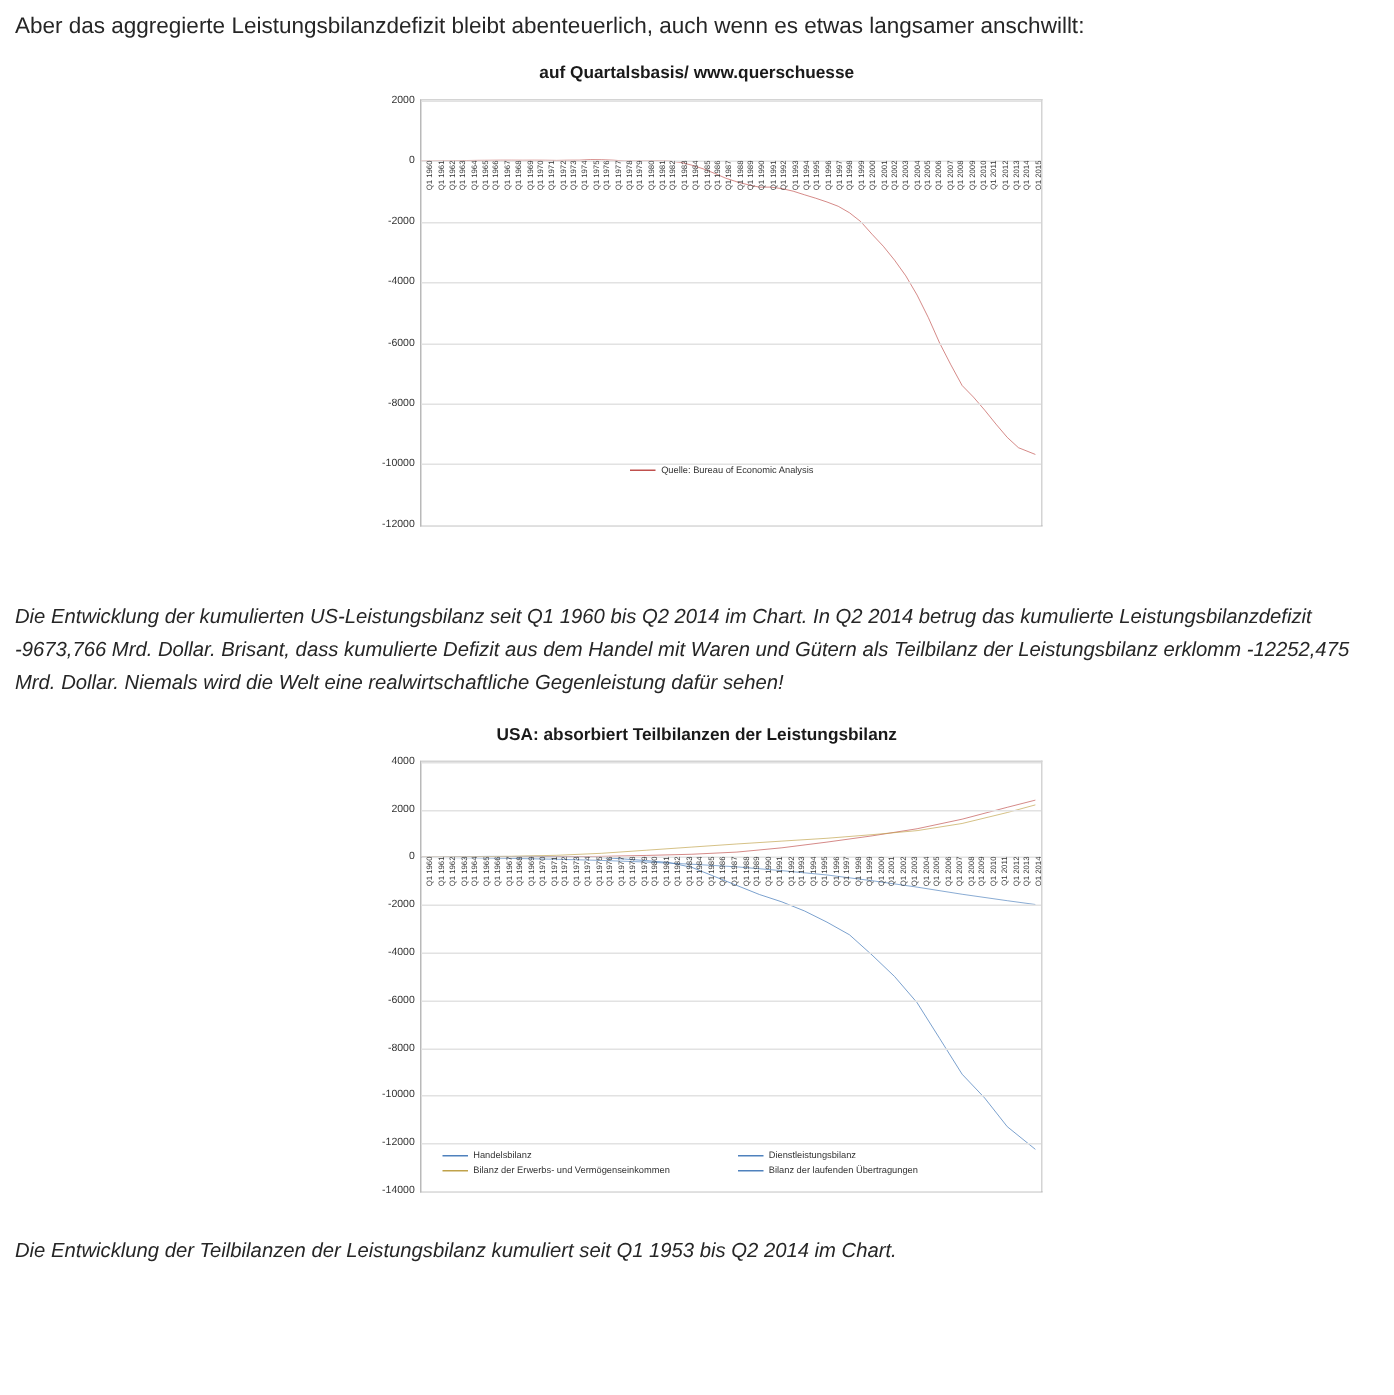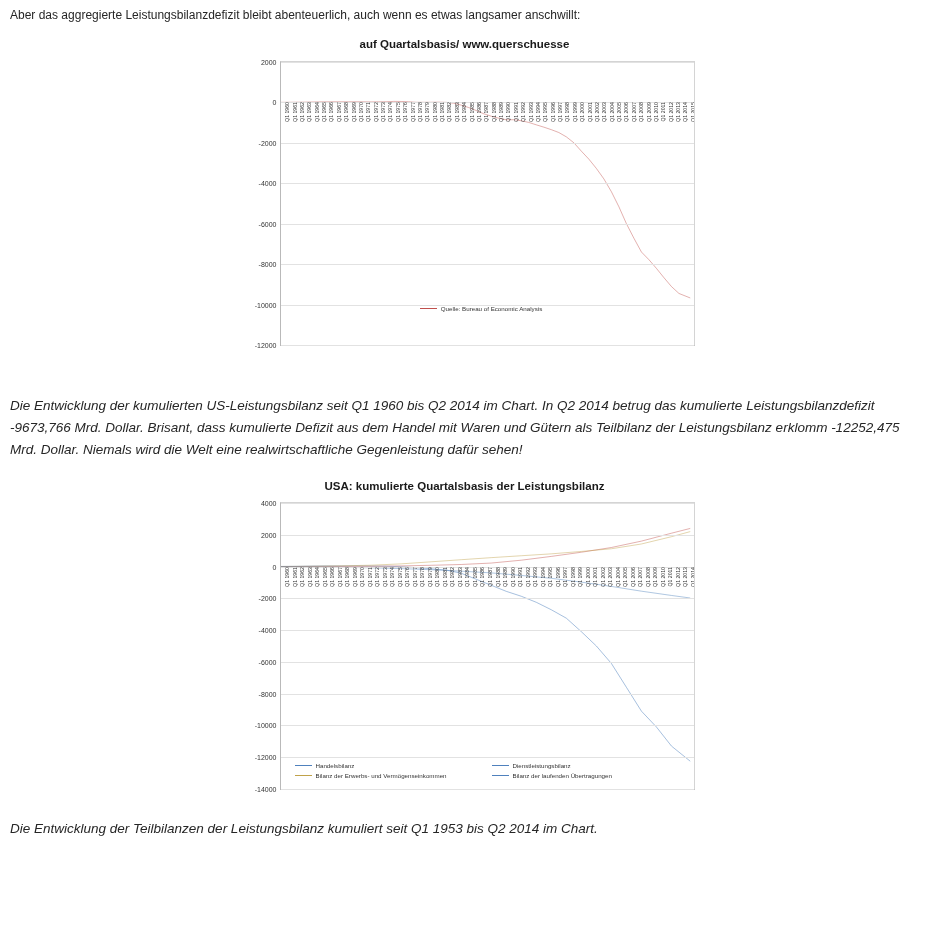--- a/index.html
+++ b/index.html
@@ -16,21 +16,21 @@
     position: relative;
   }
   .page {
     width: 929px;
     height: 930px;
     position: relative;
     box-sizing: border-box;
     padding: 6px 10px 0 10px;
   }
   p.body-text {
-    font-size: 12px;
+    font-size: 15px;
     line-height: 1.62;
     margin: 0 0 12px 0;
     color: #262626;
   }
   p.italic-text {
     font-size: 13.5px;
     line-height: 1.62;
     margin: 0 0 14px 0;
     font-style: italic;
     color: #262626;
@@ -233,21 +233,21 @@
           </div>
         </div>
     </div>
   </div>
 
   <p class="italic-text" style="margin-top:42px;">Die Entwicklung der kumulierten US-Leistungsbilanz seit Q1 1960 bis Q2 2014 im Chart. In Q2 2014 betrug das kumulierte Leistungsbilanzdefizit -9673,766 Mrd. Dollar. Brisant, dass kumulierte Defizit aus dem Handel mit Waren und Gütern als Teilbilanz der Leistungsbilanz erklomm -12252,475 Mrd. Dollar. Niemals wird die Welt eine realwirtschaftliche Gegenleistung dafür sehen!</p>
 
 
   <div class="chart-block chart2-wrap" style="margin-top:18px;">
     <div class="chart-title">
-      <div>USA: kumulierte Quartalsbasis der Leistungsbilanz</div>
+      <div>USA: absorbiert Teilbilanzen der Leistungsbilanz</div>
     </div>
     <div class="chart-area" style="height:310px; position:relative;">
       <div class="plot" id="plot2" style="left:45px; right:0px; top:8px; height:288px;">
         <svg class="series" viewBox="0 0 100 100" preserveAspectRatio="none">
           <polyline id="c2s0" fill="none" stroke="#4f81bd" stroke-width="0.5" vector-effect="non-scaling-stroke" points="0.00,22.19 3.64,22.14 7.27,22.06 10.91,22.00 14.55,22.03 18.18,22.00 21.82,22.06 25.45,22.11 29.09,22.28 32.73,22.61 36.36,23.00 40.00,23.44 43.64,24.56 47.27,26.67 50.91,28.78 54.55,30.89 58.18,32.61 61.82,34.72 65.45,37.33 69.09,40.28 72.73,45.00 76.36,50.00 80.00,56.11 83.64,64.44 87.27,72.78 90.91,78.33 94.55,85.00 99.09,90.29"></polyline>
           <polyline id="c2s1" fill="none" stroke="#c0504d" stroke-width="0.45" vector-effect="non-scaling-stroke" points="0.00,22.22 7.27,22.19 14.55,22.17 21.82,22.11 29.09,22.00 36.36,21.78 43.64,21.50 50.91,21.00 58.18,20.00 65.45,18.67 72.73,17.22 80.00,15.56 87.27,13.33 94.55,10.56 99.09,8.89"></polyline>
           <polyline id="c2s2" fill="none" stroke="#c0a24a" stroke-width="0.45" vector-effect="non-scaling-stroke" points="0.00,22.19 7.27,22.11 14.55,21.97 21.82,21.75 29.09,21.28 36.36,20.56 43.64,19.83 50.91,19.11 58.18,18.44 65.45,17.78 72.73,16.94 80.00,16.00 87.27,14.33 94.55,11.78 99.09,10.00"></polyline>
           <polyline id="c2s3" fill="none" stroke="#4f81bd" stroke-width="0.45" vector-effect="non-scaling-stroke" points="0.00,22.25 7.27,22.33 14.55,22.47 21.82,22.67 29.09,22.94 36.36,23.33 43.64,23.83 50.91,24.44 58.18,25.33 65.45,26.33 72.73,27.67 80.00,29.17 87.27,30.83 94.55,32.33 99.09,33.22"></polyline>
         </svg>
       <div class="gridline" style="top: 0%;"></div>

